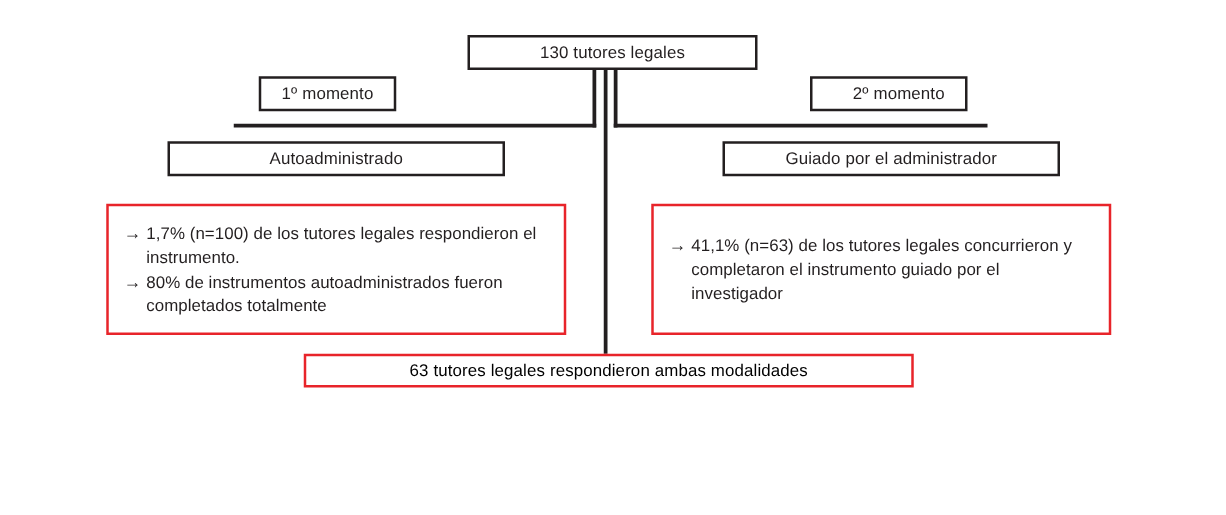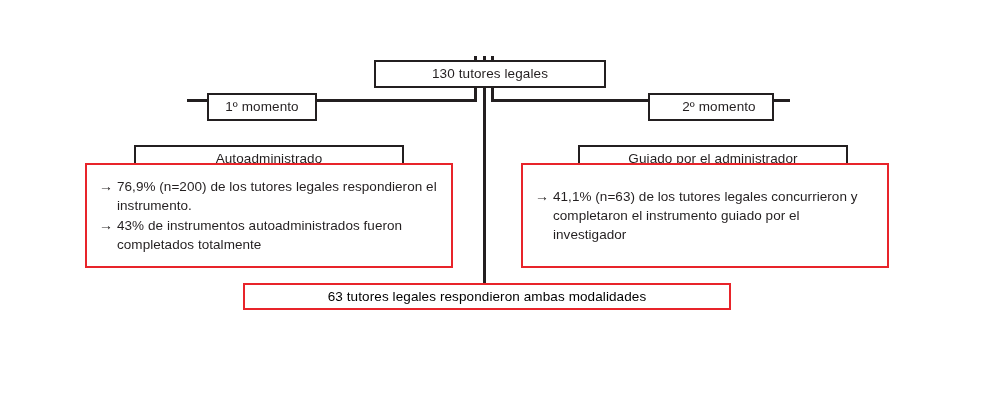--- a/index.html
+++ b/index.html
@@ -26,21 +26,20 @@
     background: #ffffff;
     display: flex;
     align-items: center;
     justify-content: center;
     text-align: center;
     z-index: 3;
   }
   .node.black {
     border: 2px solid #231f20;
     color: #231f20;
-    margin-top: 32px;
   }
   .node.red {
     border: 2px solid #e8242a;
     color: #000000;
   }
   .node-label {
     font-size: 13.5px;
     line-height: 1.3;
     letter-spacing: .1px;
     white-space: nowrap;
@@ -141,25 +140,25 @@
   <div class="node black" id="node-guided">
     <span class="node-label">Guiado por el administrador</span>
   </div>
   <div class="node black" id="node-self">
     <span class="node-label">Autoadministrado</span>
   </div>
 
   <div class="panel" id="panel-left">
     <div class="bullet-row">
       <span class="bullet-arrow">→</span>
-      <span class="bullet-text">76,9% (n=200) de los tutores legales respondieron el instrumento.</span>
+      <span class="bullet-text">1,7% (n=100) de los tutores legales respondieron el instrumento.</span>
     </div>
     <div class="bullet-row">
       <span class="bullet-arrow">→</span>
-      <span class="bullet-text">43% de instrumentos autoadministrados fueron completados totalmente</span>
+      <span class="bullet-text">80% de instrumentos autoadministrados fueron completados totalmente</span>
     </div>
   </div>
 
   <div class="panel" id="panel-right">
     <div class="bullet-row">
       <span class="bullet-arrow">→</span>
       <span class="bullet-text">41,1% (n=63) de los tutores legales concurrieron y completaron el instrumento guiado por el investigador</span>
     </div>
   </div>
 

